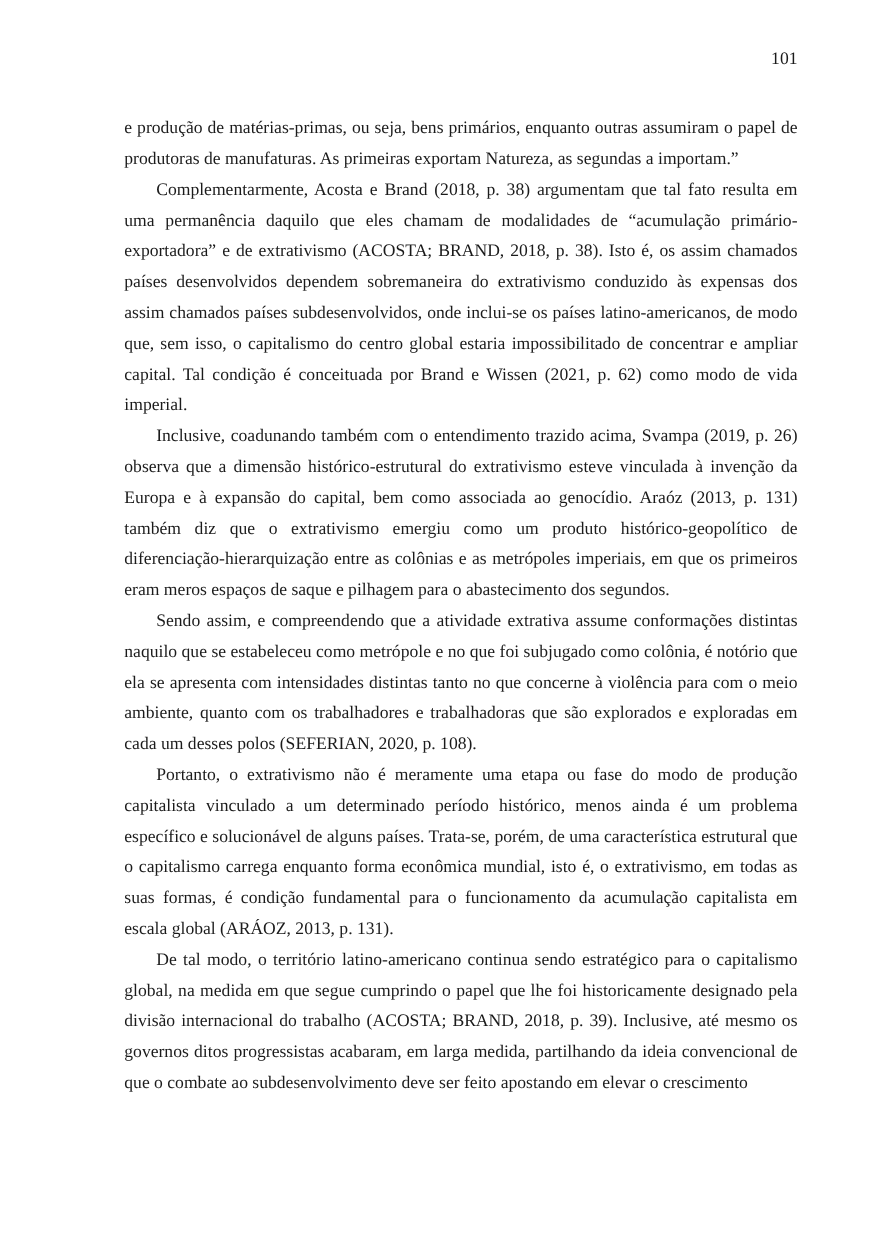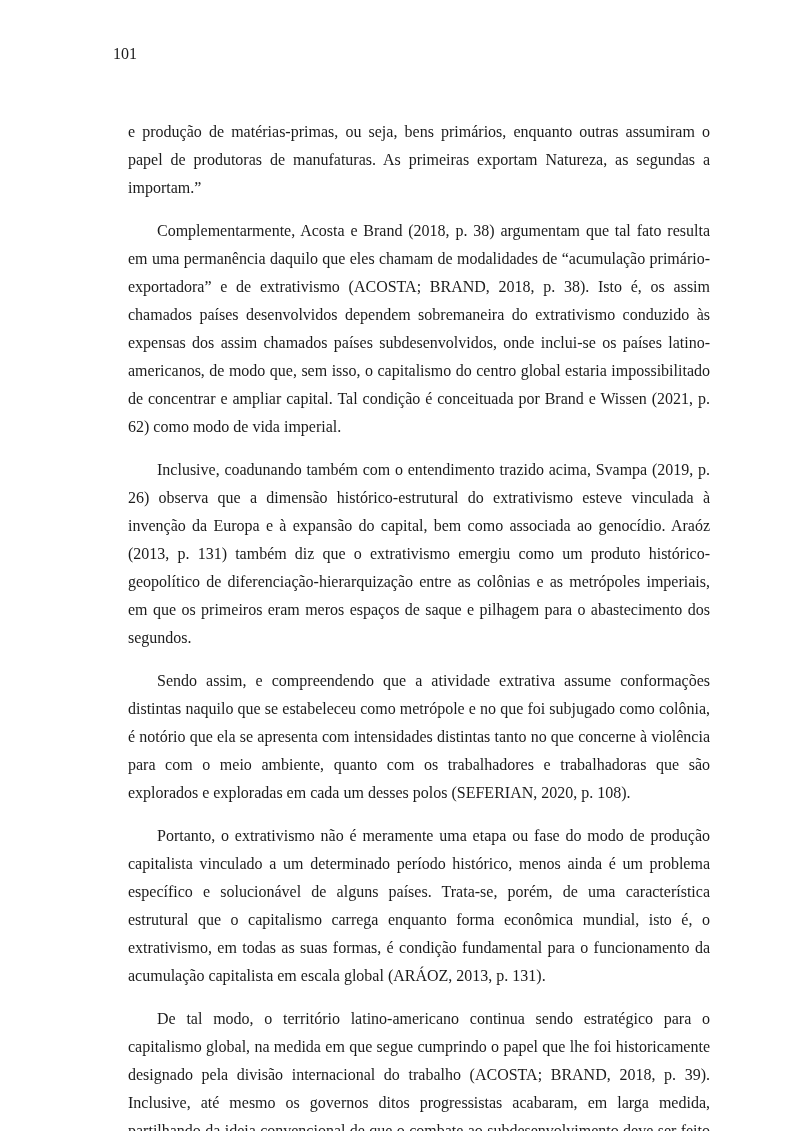--- a/index.html
+++ b/index.html
@@ -14,36 +14,36 @@
     background: #ffffff;
     font-family: "Liberation Serif", "DejaVu Serif", serif;
     color: #1b1b1b;
     overflow: hidden;
   }
   .page-number {
     position: absolute;
     top: 44px;
     left: 113px;
     width: 612px;
-    text-align: left;
+    text-align: right;
     font-size: 16px;
     line-height: 19px;
   }
   .content {
     position: absolute;
     top: 103px;
     left: 113px;
     width: 612px;
     font-size: 16px;
     line-height: 28px;
     text-align: justify;
     text-justify: inter-word;
   }
   .content p {
-    margin: 15px;
+    margin: 0;
     padding: 0;
     text-indent: 29px;
   }
   .content p.continuation {
     text-indent: 0;
   }
 </style>
 </head>
 <body>
 

